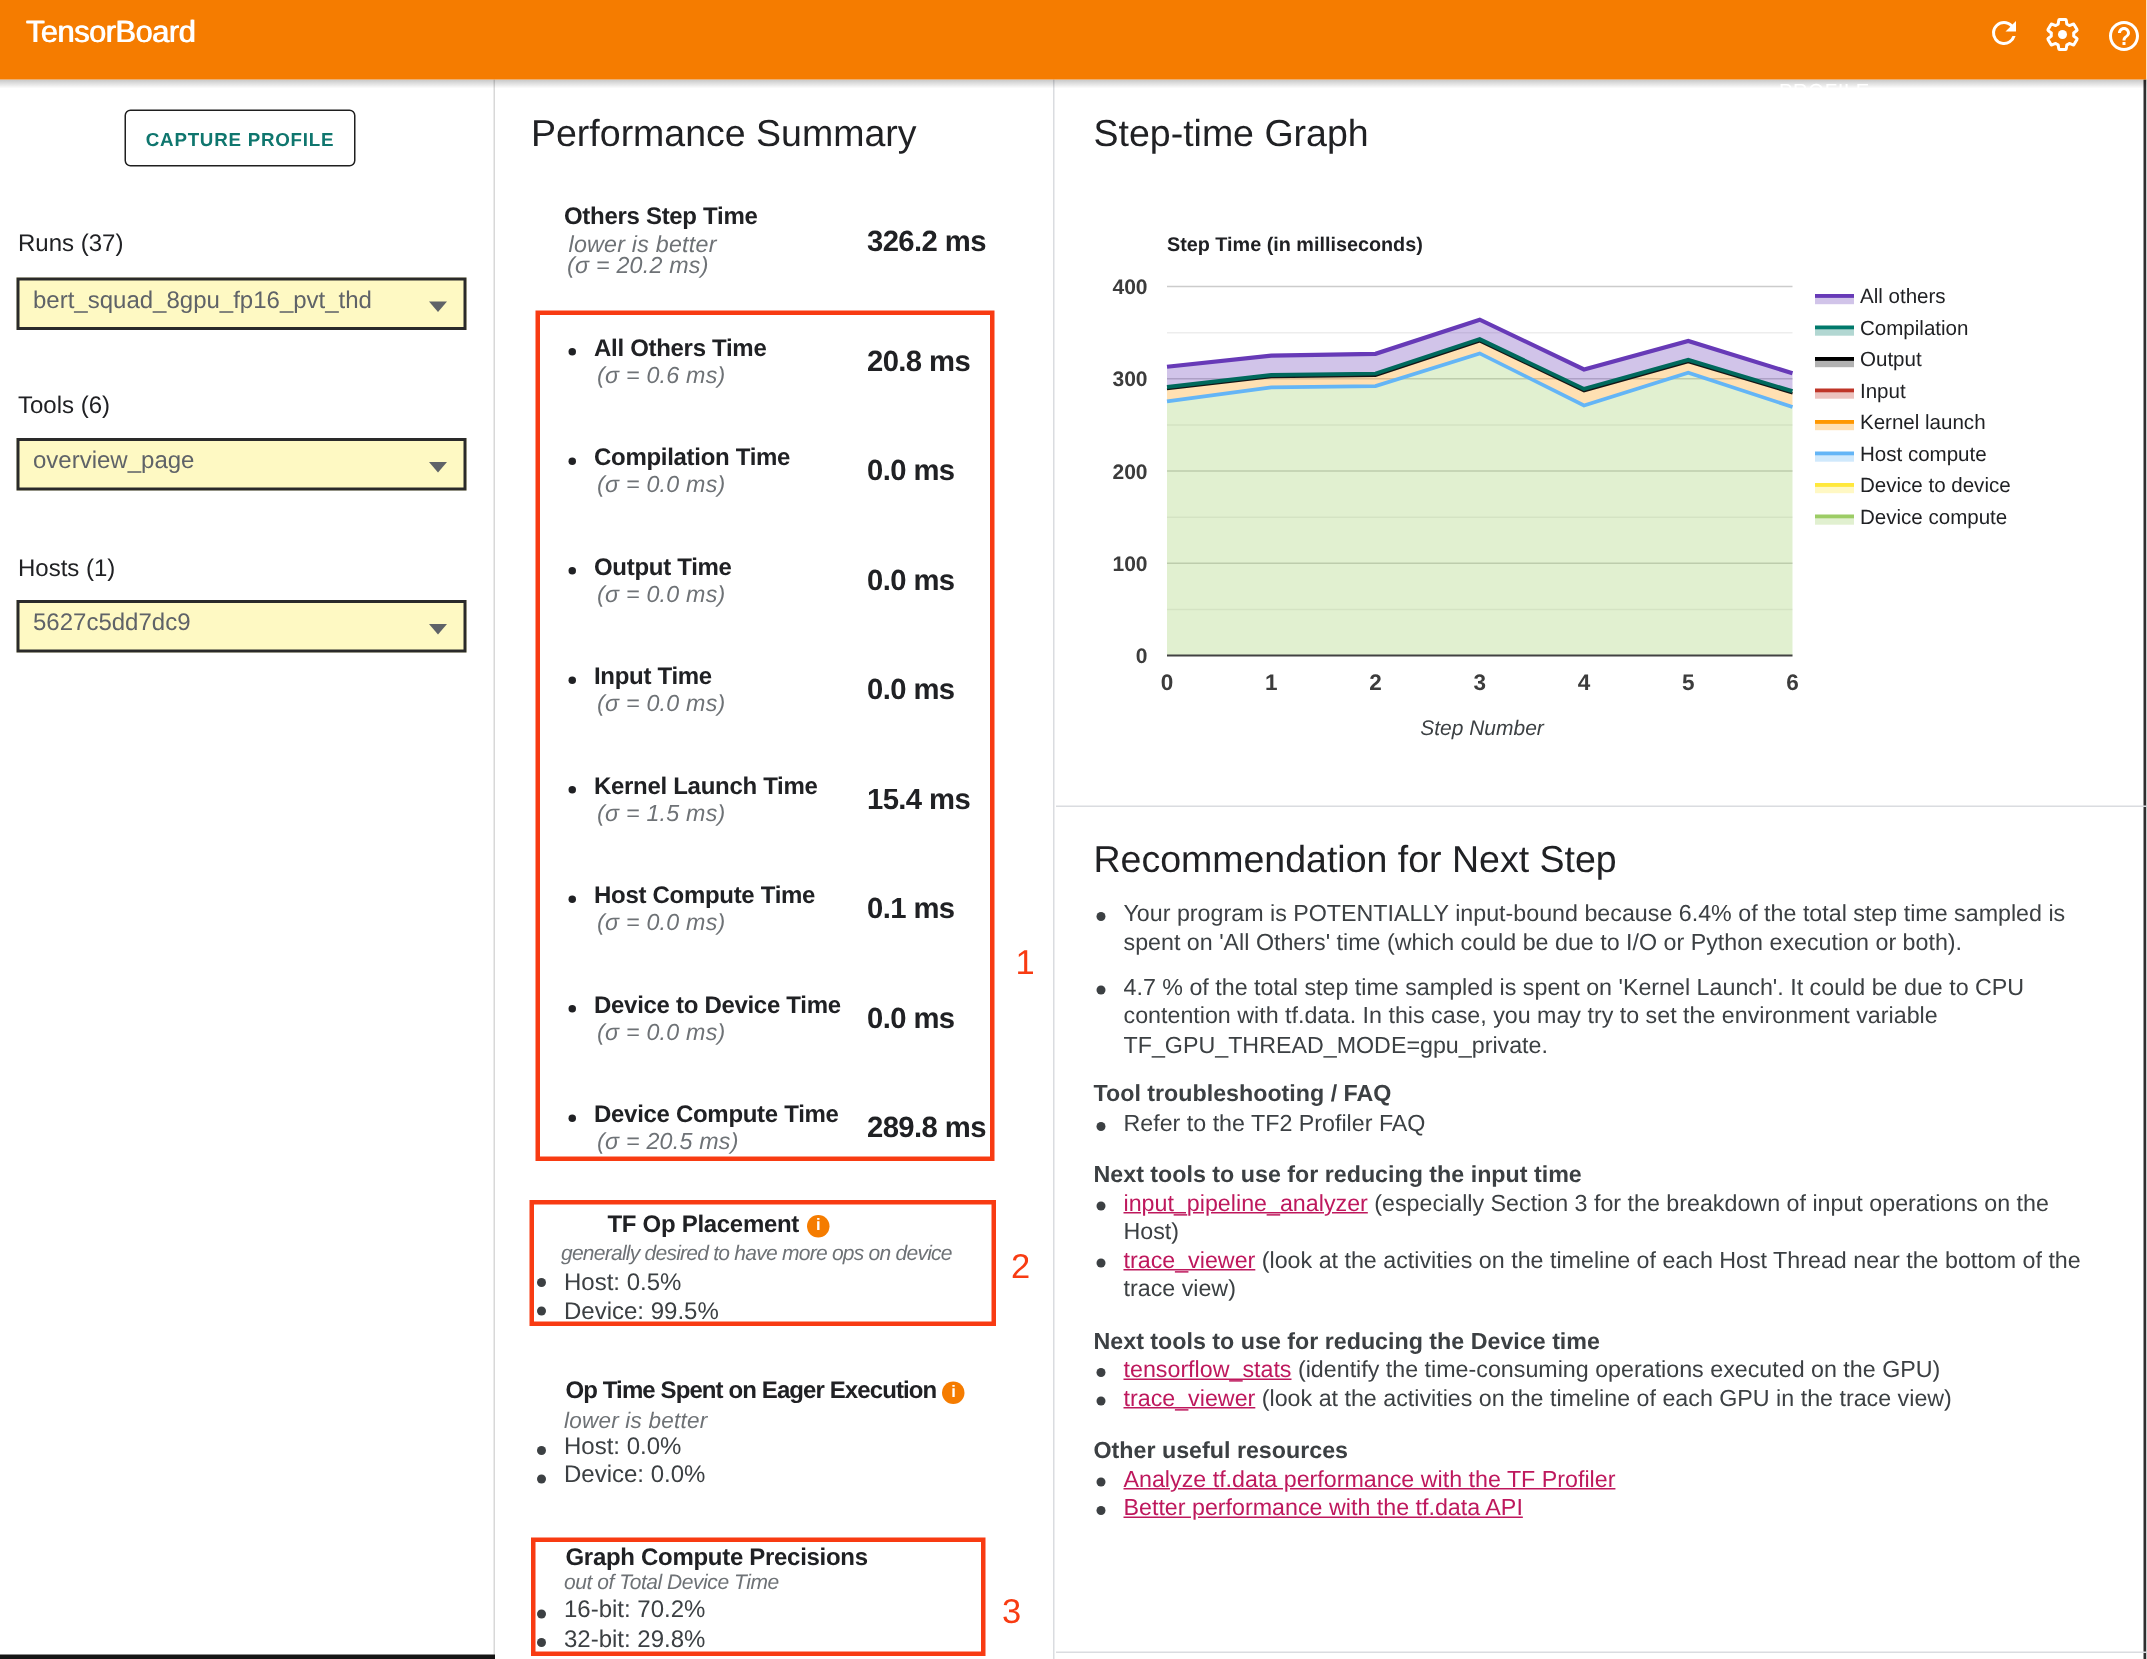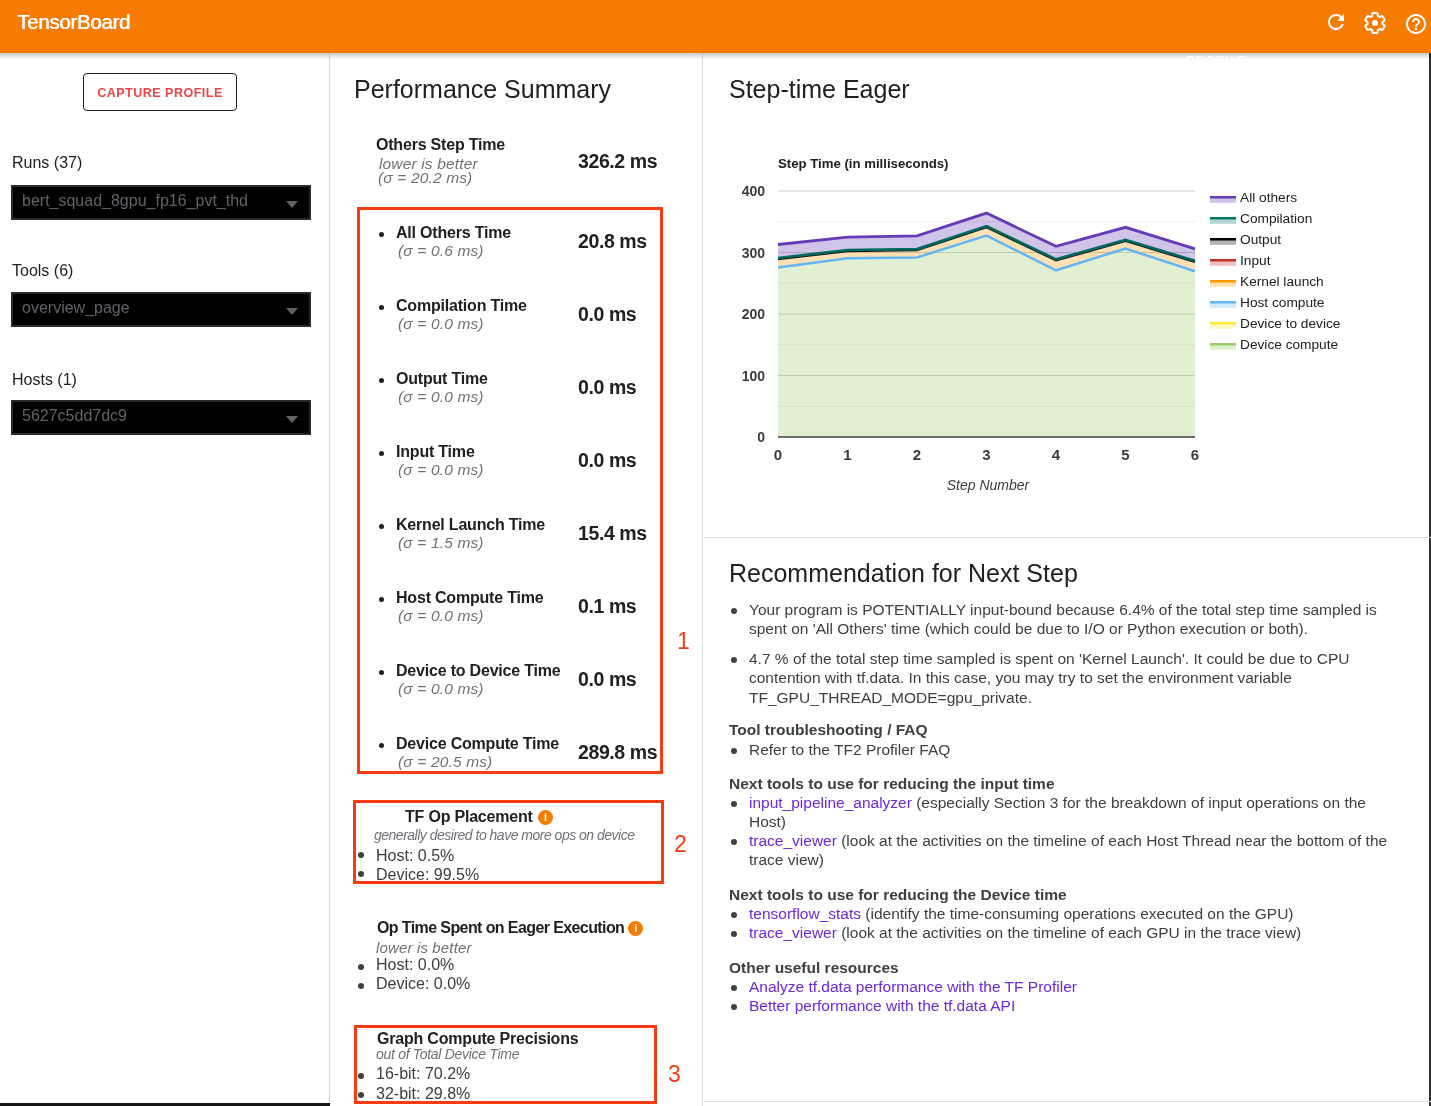--- a/index.html
+++ b/index.html
@@ -16,43 +16,43 @@
 #profsel .txt { position:absolute; left:1px; top:1px; }
 #profsel .arr { position:absolute; right:3px; top:8px; width:0; height:0;
   border-left:5px solid transparent; border-right:5px solid transparent; border-top:6px solid #fff; }
 .hicon { position:absolute; top:10px; width:24px; height:24px; }
 
 #sidebar { position:absolute; left:0; top:53px; width:330px; height:1053px; background:#fff; border-right:1px solid #d8d8d8; }
 #midcol { position:absolute; left:331px; top:53px; width:372px; height:1053px; background:#fff; border-right:1px solid #dadce0; }
 #rightcol { position:absolute; left:704px; top:53px; width:727px; height:1053px; background:#fff; }
 
 #capbtn { position:absolute; left:83px; top:20px; width:154px; height:38px; border:1.5px solid #1f1f1f;
-  border-radius:4px; color:#ef4444; font-size:12.5px; font-weight:700; letter-spacing:0.5px;
+  border-radius:4px; color:#0f766e; font-size:12.5px; font-weight:700; letter-spacing:0.5px;
   text-align:center; line-height:39px; }
 .sblabel { position:absolute; left:13px; font-size:16px; color:#202124; }
-.sbselect { position:absolute; left:11px; width:300px; height:35px; border:2px solid #2a2a2a; background:#000000; }
+.sbselect { position:absolute; left:11px; width:300px; height:35px; border:2px solid #2a2a2a; background:#fef9c3; }
 .sbselect .txt { position:absolute; left:9px; top:5px; font-size:16px; color:#5f6368; }
 .sbselect .arr { position:absolute; right:11px; top:14px; width:0; height:0;
   border-left:6px solid transparent; border-right:6px solid transparent; border-top:7px solid #5f6368; }
 
 h1.sec { font-size:25px; font-weight:400; color:#202124; letter-spacing:0; }
 .psitem-label { font-size:16px; font-weight:700; color:#202124; letter-spacing:-0.2px; }
 .psitem-sub { font-size:15.5px; font-style:italic; color:#6e7276; letter-spacing:0.15px; }
 .psitem-val { font-size:19.5px; font-weight:700; color:#202124; letter-spacing:-0.4px; }
 .bullet { position:absolute; width:5px; height:5px; border-radius:50%; background:#202124; }
 .redbox { position:absolute; border:3px solid #f83b12; }
 .rednum { position:absolute; color:#f83b12; font-size:23px; line-height:23px; }
 .plist { font-size:16px; color:#3c4043; }
 .infoi { display:inline-block; width:15px; height:15px; border-radius:50%; background:#f57c00;
   color:#fff; font-size:11px; font-weight:700; text-align:center; line-height:15px; font-style:normal;
   vertical-align:1px; margin-left:1px; }
 
 .body-t { font-size:15.5px; line-height:19.3px; color:#3c4043; }
 .bold-t { font-size:15.5px; line-height:19.3px; font-weight:700; color:#3c4043; }
-a.lnk { color:#6d28d9; }
+a.lnk { color:#be185d; text-decoration:underline; }
 .dot { position:absolute; width:6px; height:6px; border-radius:50%; background:#3c4043; }
 #botbar { position:absolute; left:0; top:1103px; width:330px; height:3px; background:#161616; z-index:6; }
 </style>
 </head>
 <body>
 <div id="hdr">
   <div class="title">TensorBoard</div>
   <div id="profsel">
       <span class="txt">PROFILE</span>
       <span class="arr"></span>
@@ -155,21 +155,21 @@
   <div class="redbox" style="left:354px; top:1025px; width:303px; height:79px;"></div>
   <div class="abs psitem-label" style="left:377px; top:1030px;">Graph Compute Precisions</div>
   <div class="abs psitem-sub" style="left:376px; top:1046px; font-size:14px; letter-spacing:-0.3px;">out of Total Device Time</div>
   <div class="abs dot" style="left:358px; top:1073px;"></div>
   <div class="abs plist" style="left:376px; top:1065px;">16-bit: 70.2%</div>
   <div class="abs dot" style="left:358px; top:1092px;"></div>
   <div class="abs plist" style="left:376px; top:1085px;">32-bit: 29.8%</div>
 </div>
 
 <div id="rightstuff">
-  <h1 class="sec abs" style="left:729px; top:75px;">Step-time Eager</h1>
+  <h1 class="sec abs" style="left:729px; top:75px;">Step-time Graph</h1>
   <div class="abs" style="left:704px; top:537px; width:727px; height:0; border-top:1px solid #dadce0;"></div>
   <div class="abs" style="left:704px; top:1101px; width:727px; height:0; border-top:1px solid #dadce0;"></div>
   <svg class="abs" style="left:704px; top:140px;" width="727" height="380" viewBox="704 140 727 380">
     <text x="778" y="167.5" font-size="13.2" font-weight="bold" fill="#202124">Step Time (in milliseconds)</text>
 
     <g stroke="#ededed" stroke-width="1">
       <line x1="778" y1="221.75" x2="1195" y2="221.75"></line>
       <line x1="778" y1="283.25" x2="1195" y2="283.25"></line>
       <line x1="778" y1="344.75" x2="1195" y2="344.75"></line>
       <line x1="778" y1="406.25" x2="1195" y2="406.25"></line>

